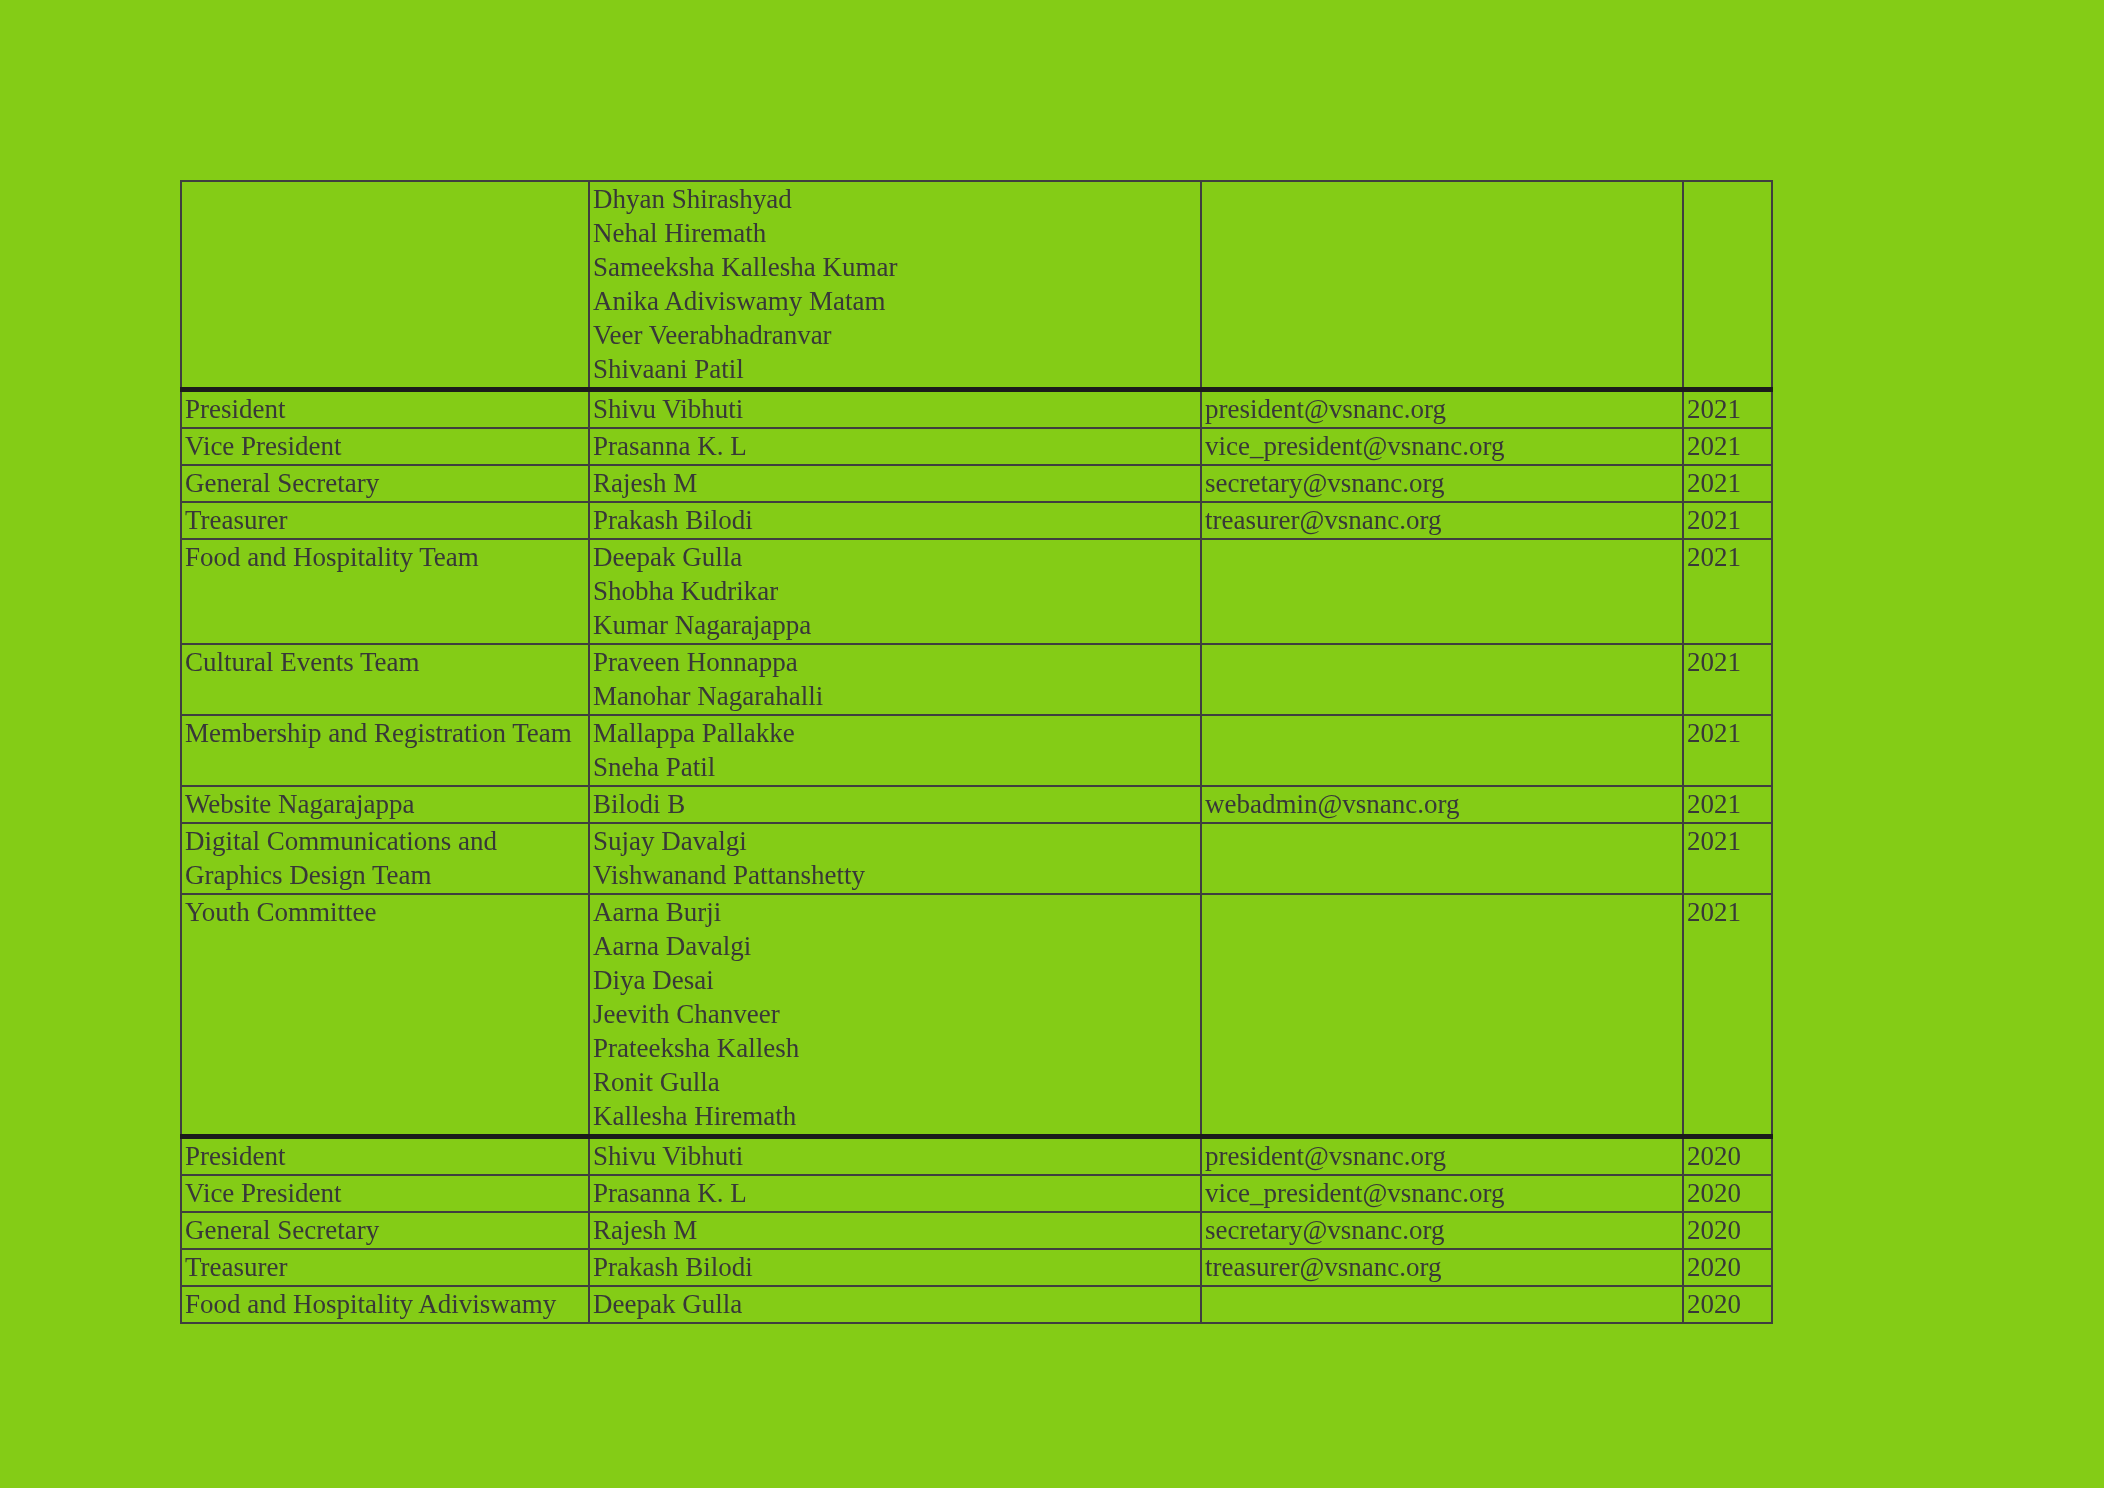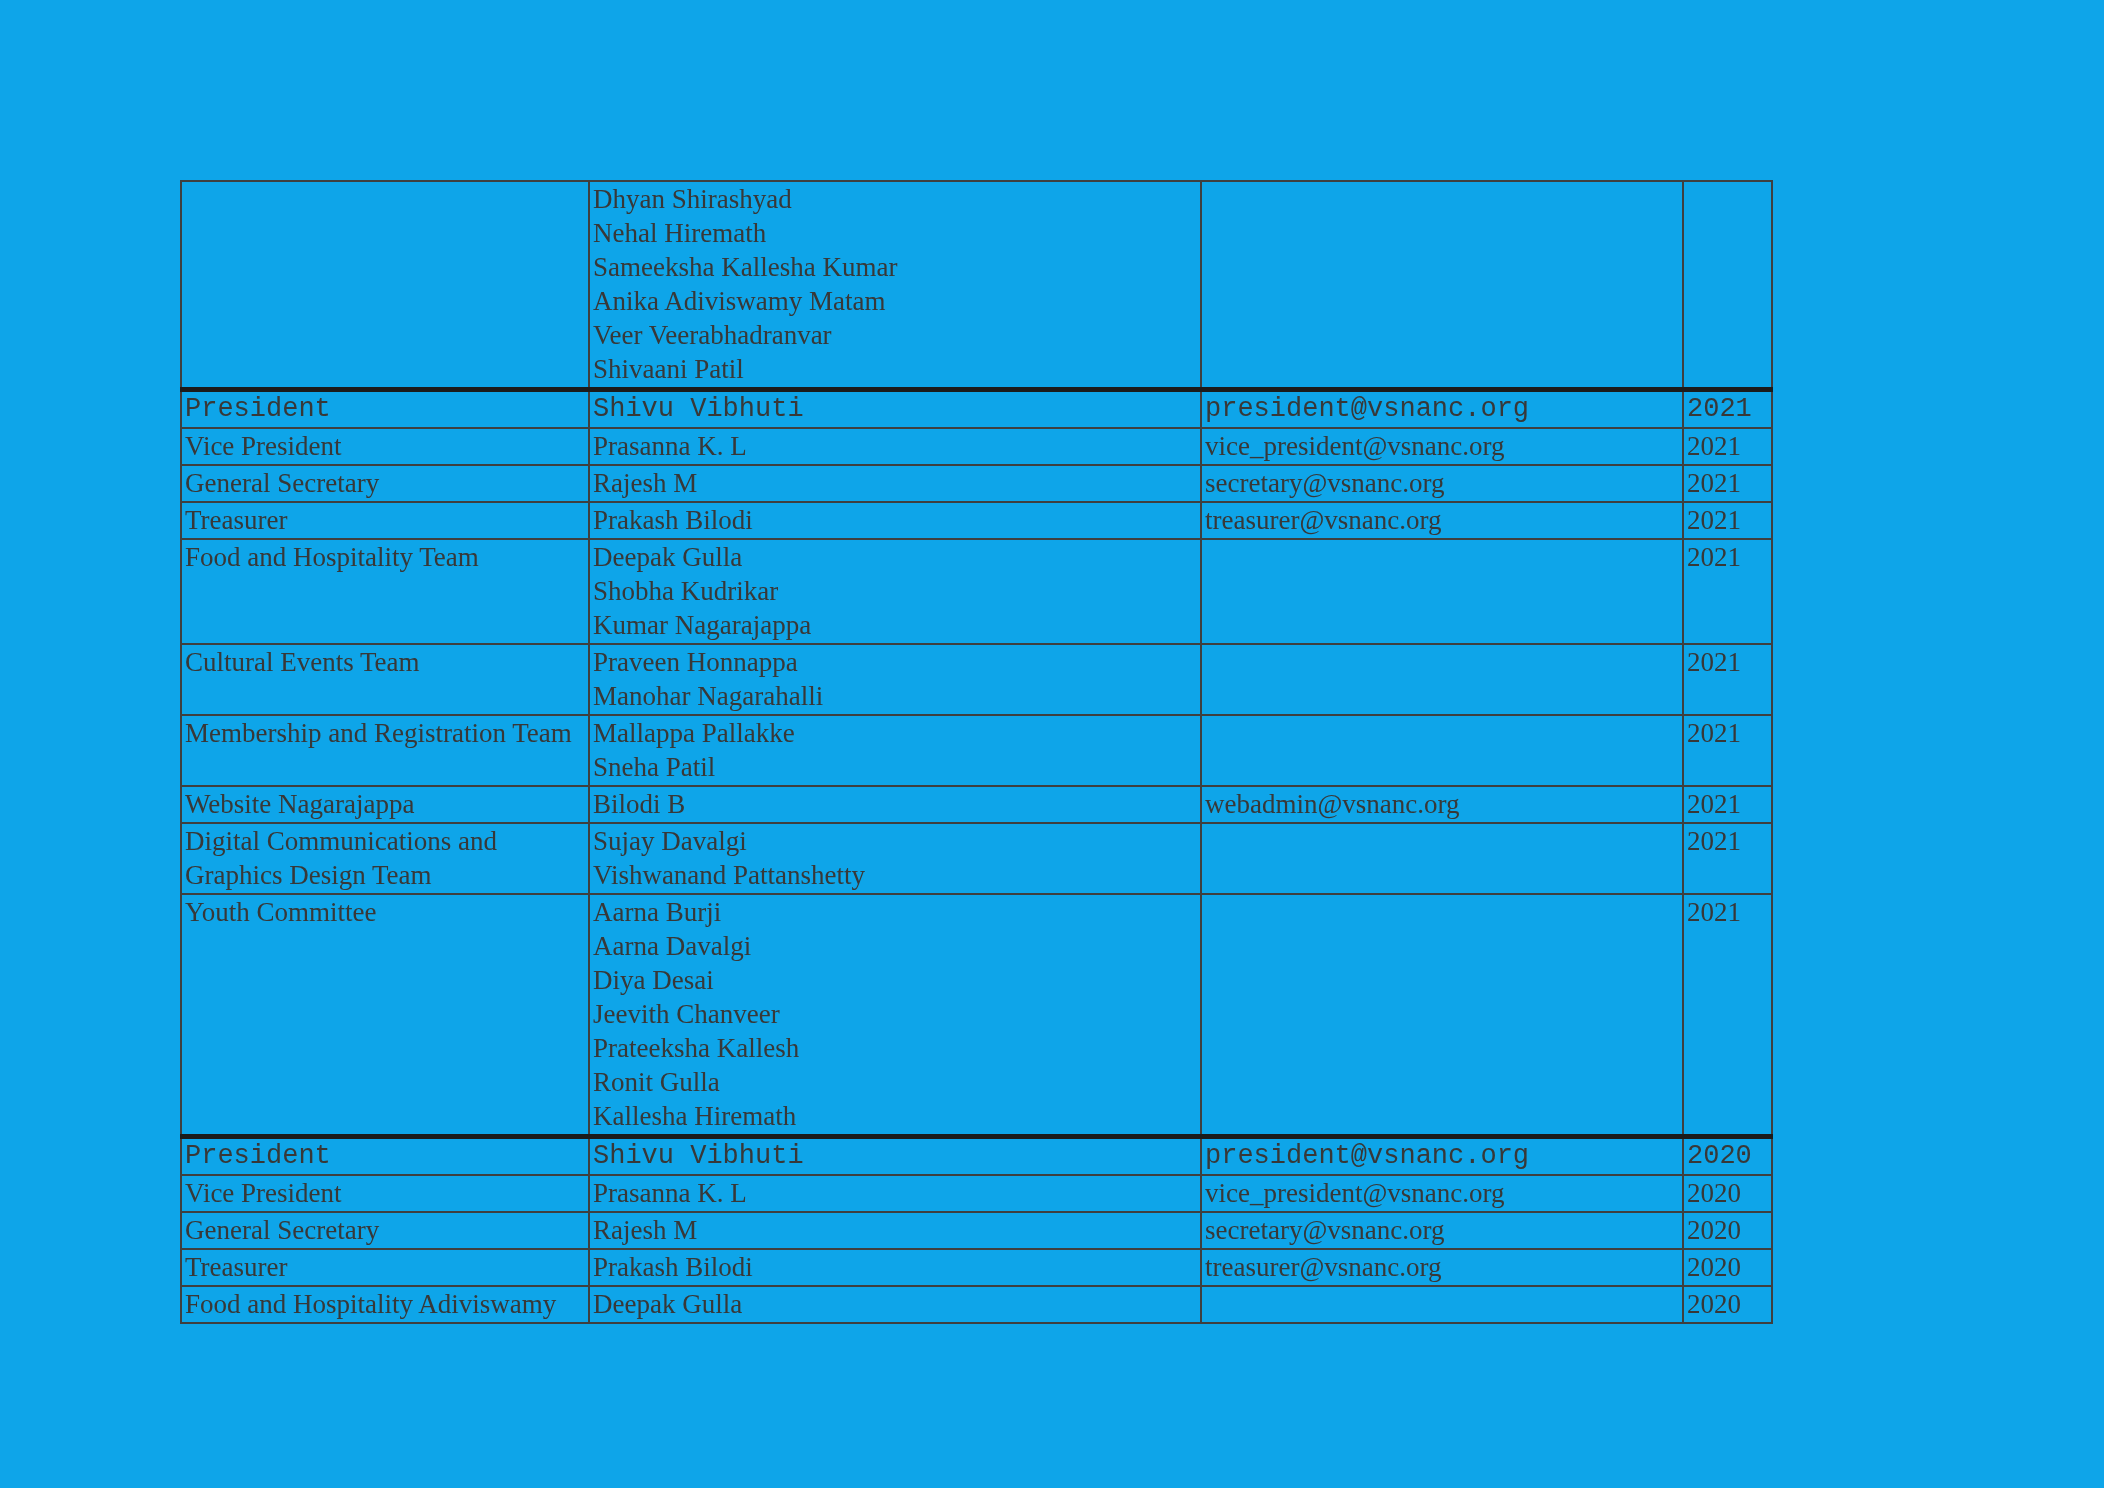--- a/index.html
+++ b/index.html
@@ -10,21 +10,21 @@
   body {
     width: 2104px;
     height: 1488px;
     position: relative;
     font-family: "Liberation Serif", serif;
     overflow: hidden;
   }
   .page {
     position: absolute;
     inset: 0;
-    background: #0ea5e9;
+    background: #84cc16;
   }
   table.roster {
     position: absolute;
     left: 180px;
     top: 180px;
     width: 1591px;
     border-collapse: collapse;
     table-layout: fixed;
   }
   table.roster td {
@@ -32,21 +32,20 @@
     vertical-align: top;
     padding: 0px 4px 1px 3px;
     font-size: 27px;
     line-height: 34px;
     color: #383838;
     overflow: hidden;
     word-wrap: break-word;
   }
   tr.section-start td {
     border-top: 5px solid #1b1b1b;
-    font-family: Liberation Mono, monospace;
   }
   .col-role  { width: 408px; }
   .col-names { width: 612px; }
   .col-email { width: 482px; }
   .col-year  { width: 89px;  }
   .member-line { white-space: nowrap; }
 </style>
 </head>
 <body>
 

